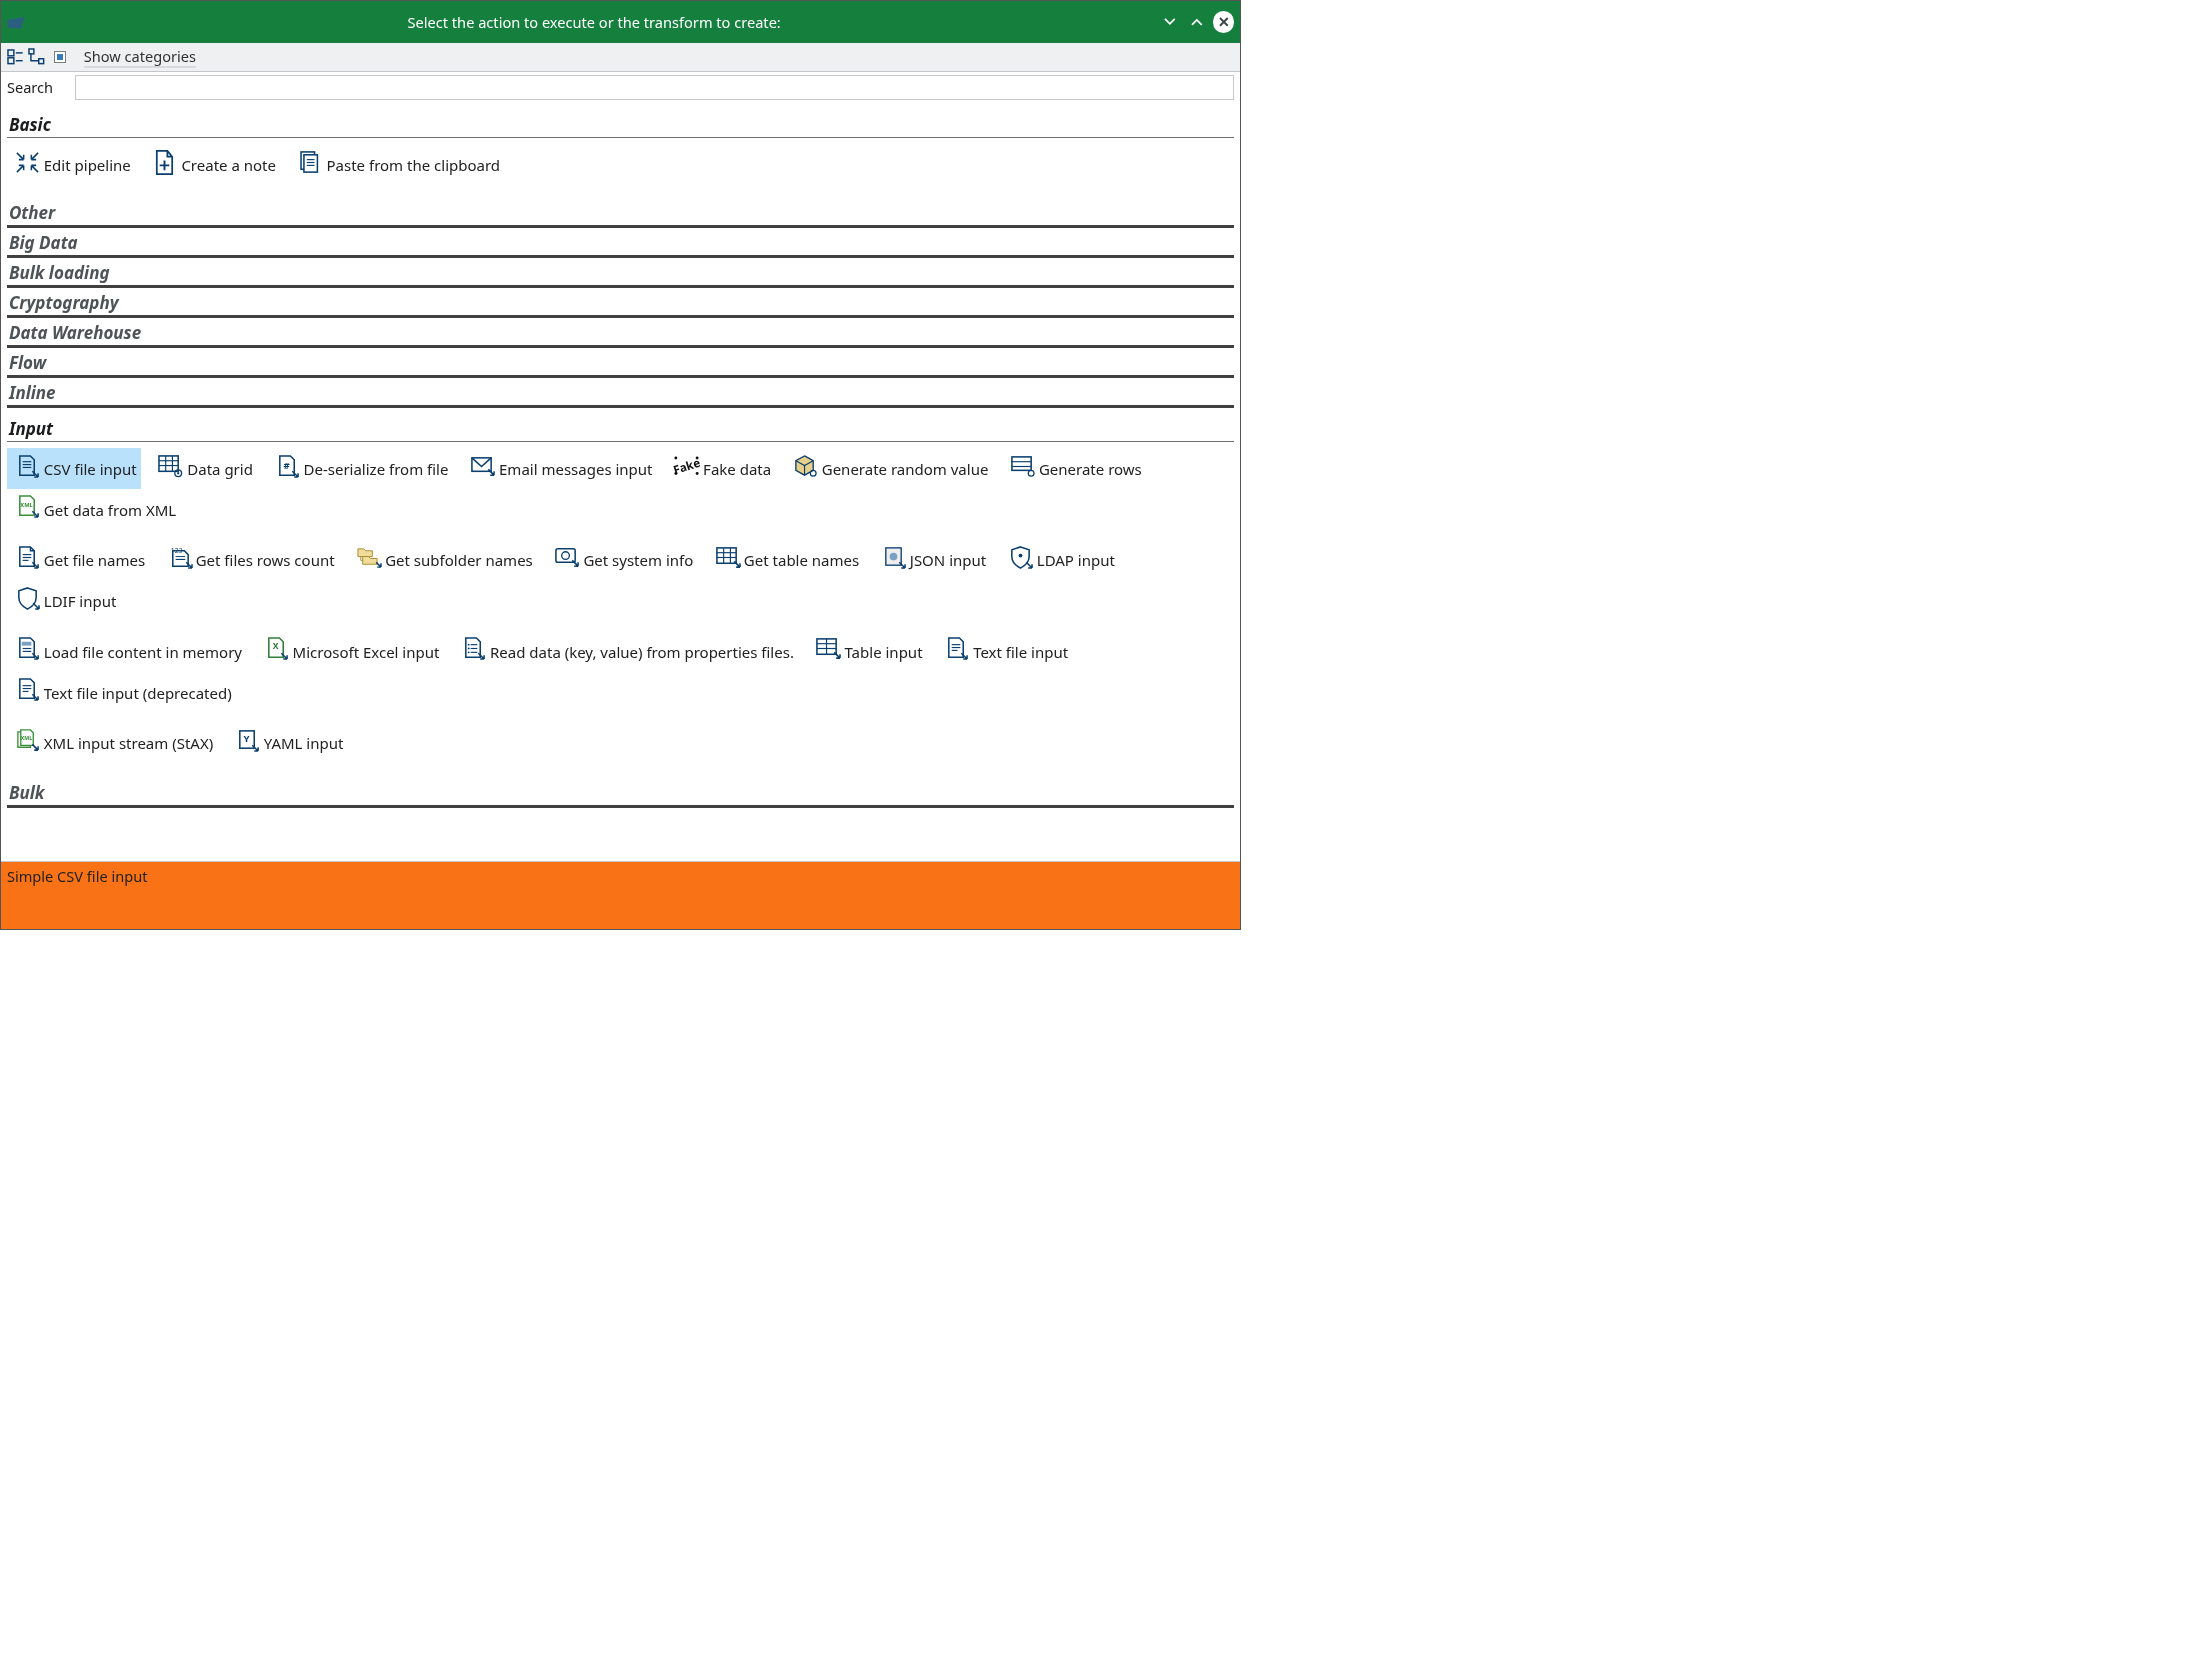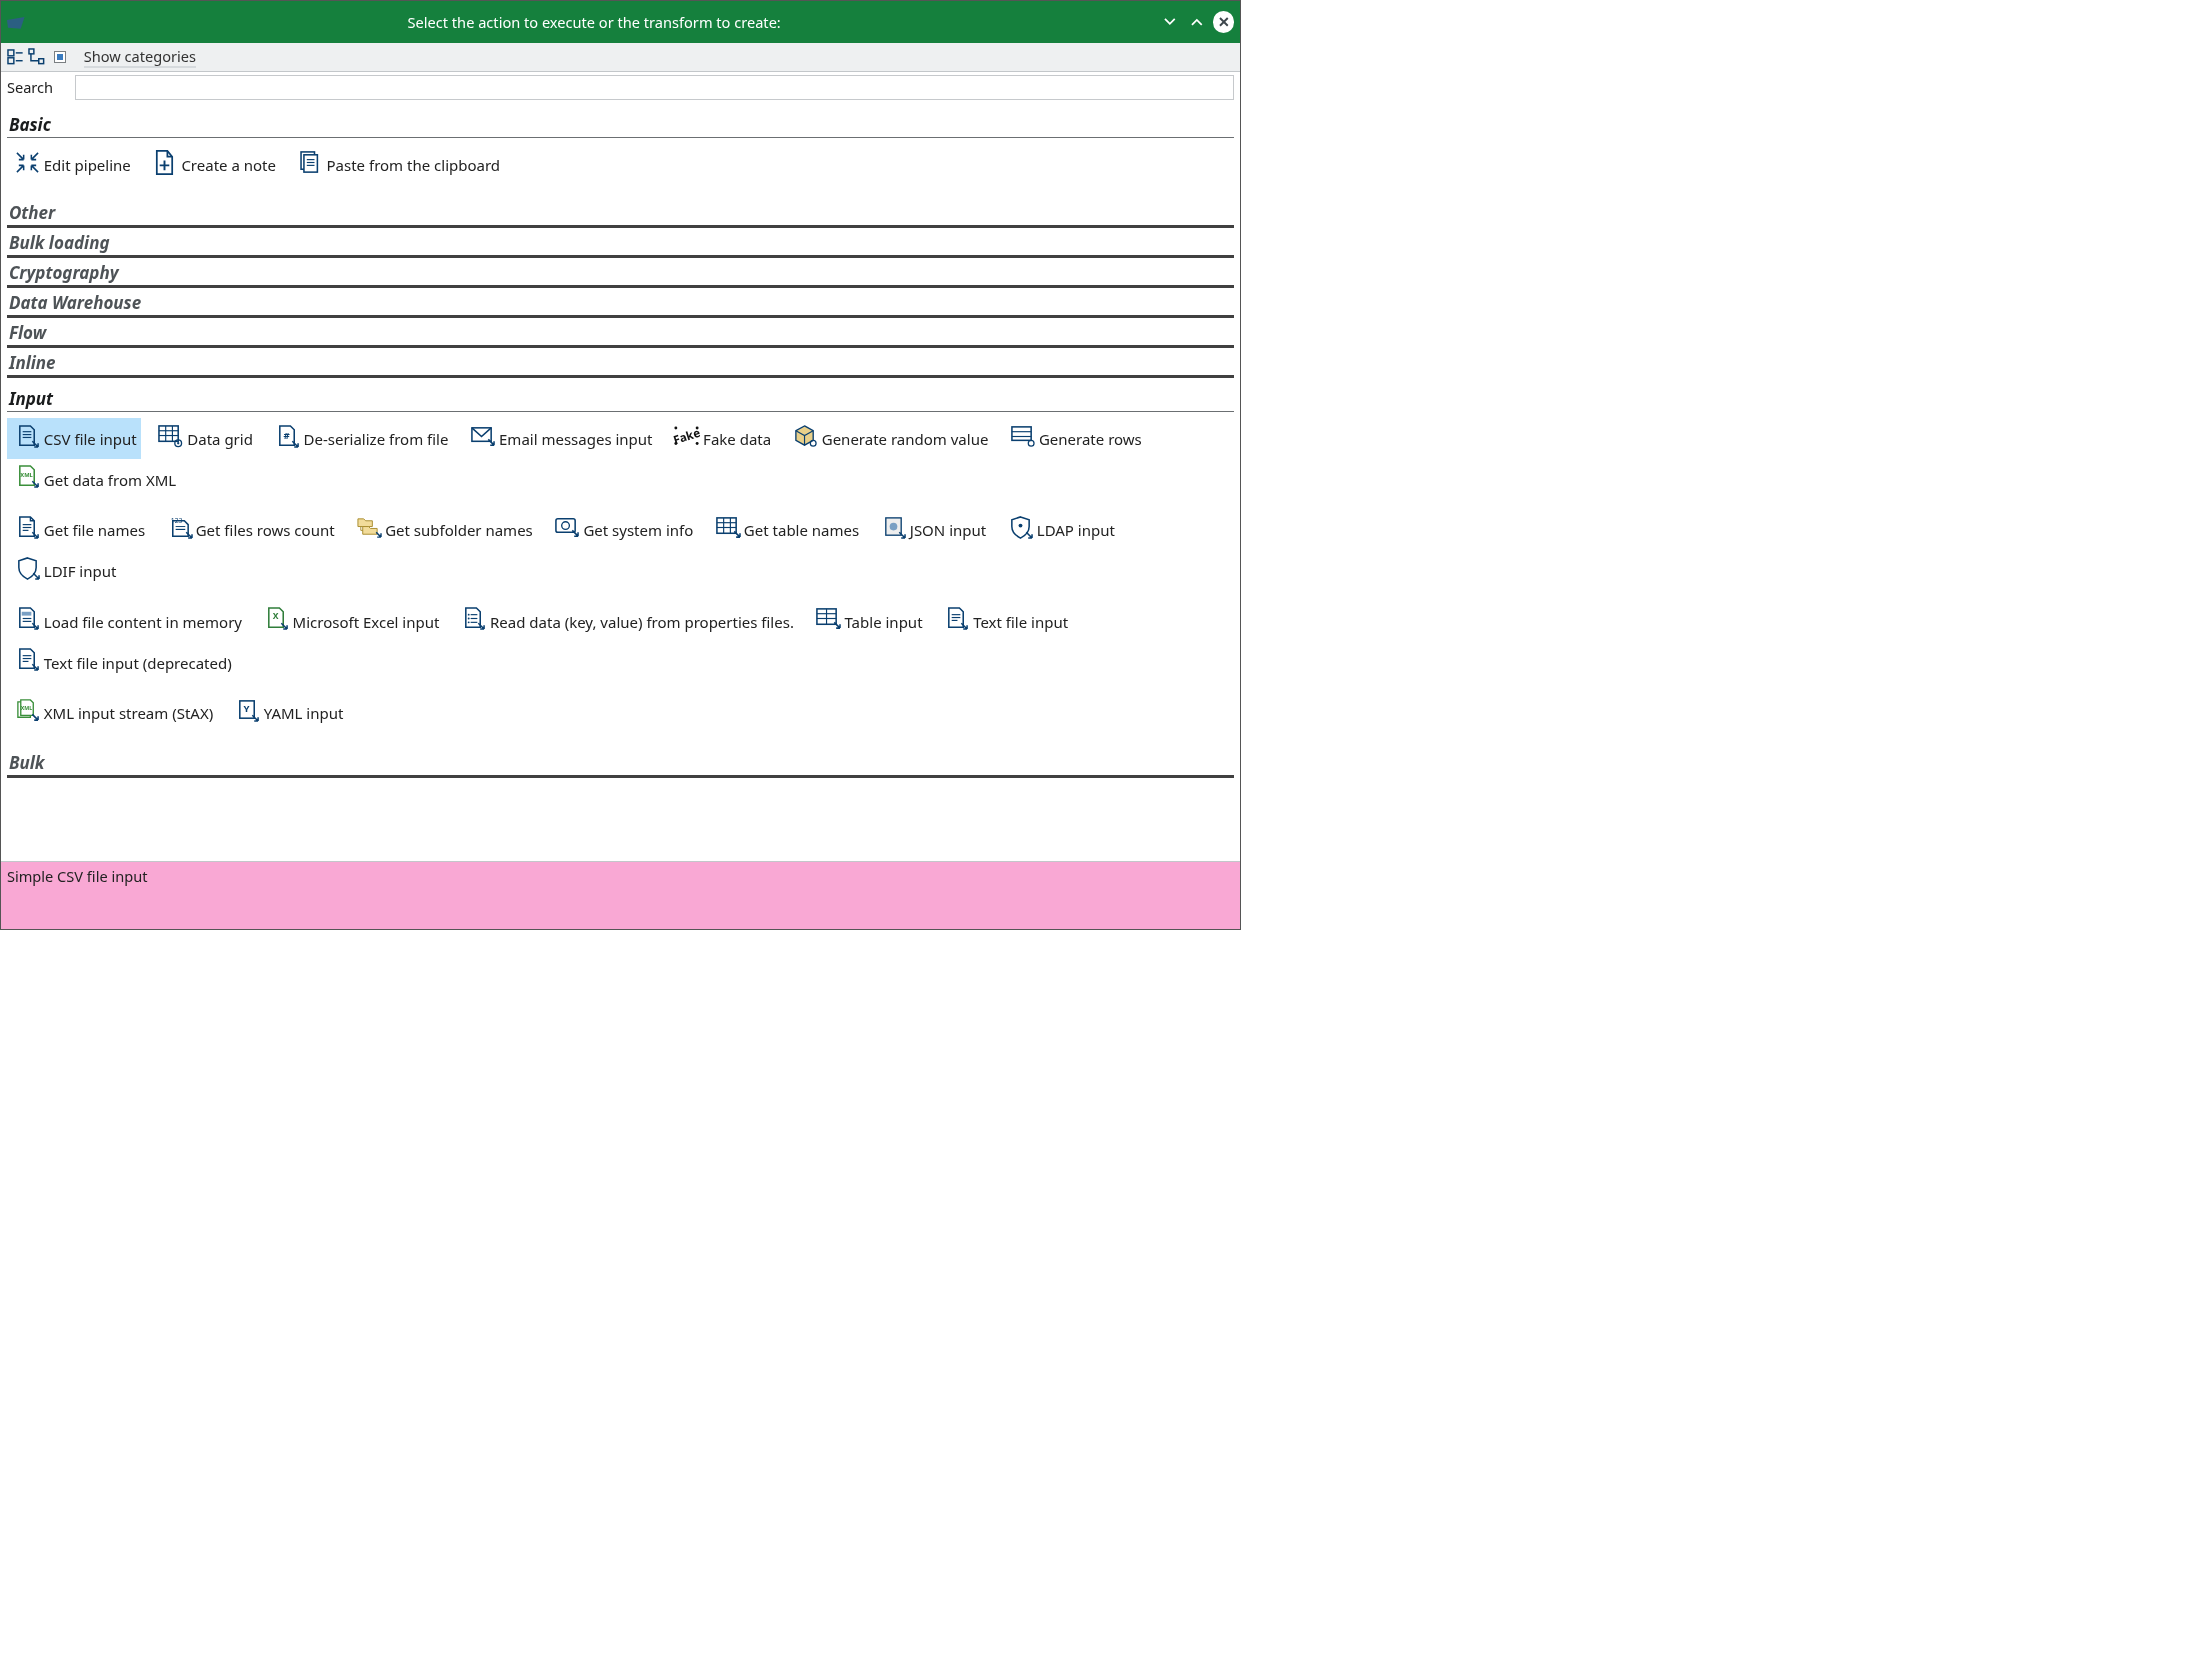--- a/index.html
+++ b/index.html
@@ -162,21 +162,21 @@
     display: flex; align-items: center; justify-content: center;
     margin-bottom: 5.9px;
   }
   .item .item-label {
     font-size: 15px;
     color: #222;
     white-space: nowrap;
     text-align: center;
   }
   .statusbar {
-    background: #f9a8d4;
+    background: #f97316;
     border-top: 1px solid #c3c7ca;
     height: 68px;
     padding: 3.9px 5.9px;
     font-size: 14.6px;
     color: #222;
   }
   svg { overflow: visible; }
 </style>
 </head>
 <body>
@@ -278,20 +278,21 @@
               <line x1="9" y1="10" x2="17" y2="10" stroke="#0a3f6f" stroke-width="1.2"></line>
               <line x1="9" y1="13" x2="17" y2="13" stroke="#0a3f6f" stroke-width="1.2"></line>
               <line x1="9" y1="16" x2="17" y2="16" stroke="#0a3f6f" stroke-width="1.2"></line>
             </svg>
           </span>
           <span class="item-label">Paste from the clipboard</span>
         </div>
       </div>
 
       <div class="cat-header">Other</div>
+      <div class="cat-header tight">Big Data</div>
       <div class="cat-header tight">Bulk loading</div>
       <div class="cat-header tight">Cryptography</div>
       <div class="cat-header tight">Data Warehouse</div>
       <div class="cat-header tight">Flow</div>
       <div class="cat-header tight">Inline</div>
 
       <div class="cat-header-input">Input</div>
 
       <div class="item-row">
         <div class="item selected">

